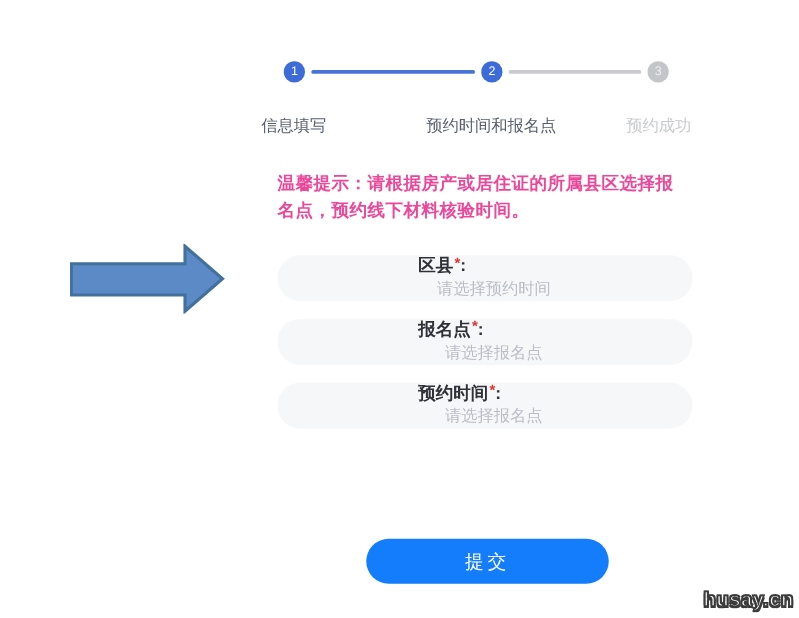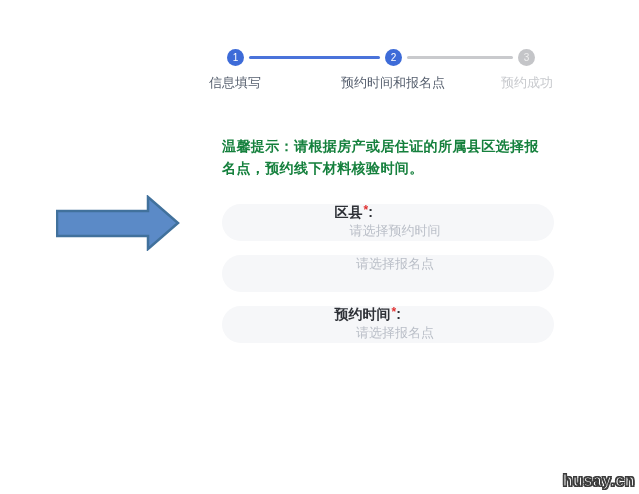--- a/index.html
+++ b/index.html
@@ -43,42 +43,42 @@
   .step-line {
     position: absolute;
     top: 7px;
     height: 3px;
     border-radius: 2px;
   }
   .l1 { left: 249px; width: 131px; background: #4a73da; }
   .l2 { left: 407px; width: 106px; background: #c9cacd; }
   .step-label {
     position: absolute;
-    top: 25px;
+    top: 43px;
     transform: translateX(-50%);
     font-size: 13px;
     color: #555e6d;
     white-space: nowrap;
     font-family: Liberation Serif, serif;
   }
   .t1 { left: 235px; }
   .t2 { left: 393px; }
   .t3 { left: 527px; color: #c7c9cd; }
 
   
   .notice {
     position: absolute;
     left: 222px;
     top: 135px;
     width: 328px;
     font-size: 14px;
     font-weight: bold;
     line-height: 22px;
     letter-spacing: 0.4px;
-    color: #15803d;
+    color: #ec4899;
   }
 
   
   .form {
     position: absolute;
     left: 222px;
     top: 204px;
     width: 332px;
   }
   .field-row {
@@ -177,31 +177,33 @@
   <div class="notice">温馨提示：请根据房产或居住证的所属县区选择报名点，预约线下材料核验时间。</div>
 
   <div class="form">
 
     <div class="field-row">
       <div class="field-label"><span>区县</span><span class="req-star">*</span><span>:</span></div>
       <div class="placeholder">请选择预约时间</div>
     </div>
 
     <div class="field-row">
+      <div class="field-label"><span>报名点</span><span class="req-star">*</span><span>:</span></div>
       <div class="placeholder">请选择报名点</div>
     </div>
 
     <div class="field-row">
       <div class="field-label"><span>预约时间</span><span class="req-star">*</span><span>:</span></div>
       <div class="placeholder">请选择报名点</div>
     </div>
 
 
   </div>
 
+  <button class="submit-btn">提交</button>
 
   <div class="arrow-wrap">
     <svg width="124" height="56" viewBox="0 0 124 56" xmlns="http://www.w3.org/2000/svg">
       <polygon points="1,16 92,16 92,2 122,28 92,54 92,41 1,41" fill="#5b8ac7" stroke="#41719c" stroke-width="2.5" stroke-linejoin="miter"></polygon>
     </svg>
   </div>
 
   <div class="watermark">husay.cn</div>
 
 </div>

